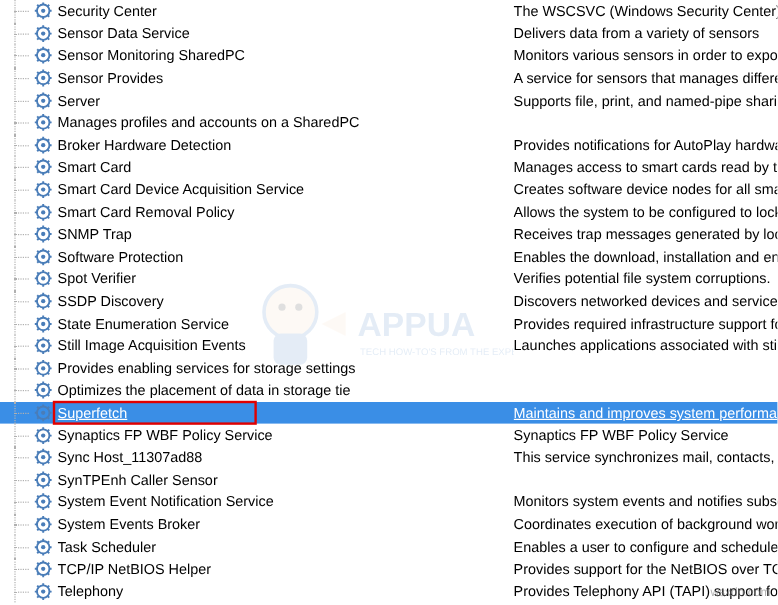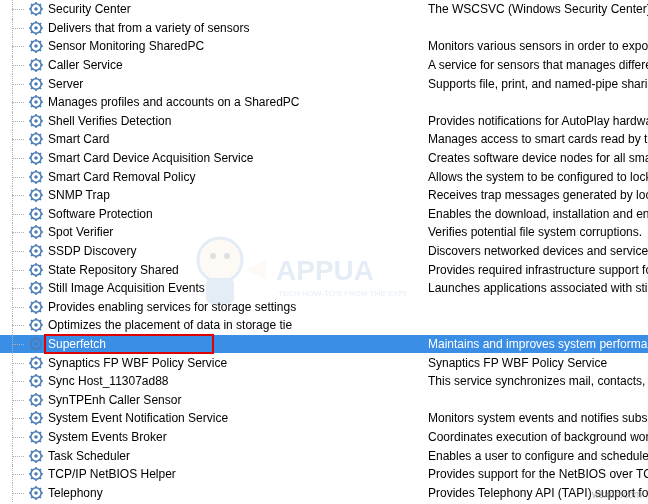--- a/index.html
+++ b/index.html
@@ -8,21 +8,21 @@
       font-size: 12px;
       background: #ffffff;
       color: #000000;
       width: 648px;
       height: 504px;
       overflow: hidden;
       position: relative;
     }
     .watermark {
       position: absolute;
-      left: 186px;
+      left: 208px;
       top: 230px;
       opacity: 0.15;
       pointer-events: none;
       z-index: 0;
     }
     .watermark svg { display: block; }
     .service-list {
       position: relative;
       z-index: 1;
     }
@@ -30,20 +30,21 @@
       display: flex;
       align-items: center;
       height: 18.6px;
       white-space: nowrap;
       cursor: default;
       justify-content: space-between;
     }
     .service-row.selected {
       background: #3a8ee6;
       color: #ffffff;
+      text-decoration: underline;
     }
     .tree-indent {
       width: 28px;
       flex: 0 0 28px;
       position: relative;
       height: 100%;
     }
     .tree-indent::before {
       content: "";
       position: absolute;
@@ -147,21 +148,22 @@
     <line x1="8" y1="13" x2="8" y2="15"></line>
     <line x1="1" y1="8" x2="3" y2="8"></line>
     <line x1="13" y1="8" x2="15" y2="8"></line>
     <line x1="3" y1="3" x2="4.4" y2="4.4"></line>
     <line x1="11.6" y1="11.6" x2="13" y2="13"></line>
     <line x1="3" y1="13" x2="4.4" y2="11.6"></line>
     <line x1="11.6" y1="4.4" x2="13" y2="3"></line>
   </g>
 </svg>
       </div>
-      <div class="desc-cell">Delivers that from a variety of sensors</div>
+      <div class="name-cell">Sensor Data Service</div>
+      <div class="desc-cell">Delivers data from a variety of sensors</div>
     </div>
     <div class="service-row">
       <div class="tree-indent"></div>
       <div class="gear-icon">
         <svg width="16" height="16" viewBox="0 0 16 16">
   <circle cx="8" cy="8" r="5.2" fill="none" stroke="#4a7db8" stroke-width="1.6"></circle>
   <circle cx="8" cy="8" r="1.8" fill="#4a7db8"></circle>
   <g stroke="#4a7db8" stroke-width="1.6">
     <line x1="8" y1="1" x2="8" y2="3"></line>
     <line x1="8" y1="13" x2="8" y2="15"></line>
@@ -188,21 +190,21 @@
     <line x1="8" y1="13" x2="8" y2="15"></line>
     <line x1="1" y1="8" x2="3" y2="8"></line>
     <line x1="13" y1="8" x2="15" y2="8"></line>
     <line x1="3" y1="3" x2="4.4" y2="4.4"></line>
     <line x1="11.6" y1="11.6" x2="13" y2="13"></line>
     <line x1="3" y1="13" x2="4.4" y2="11.6"></line>
     <line x1="11.6" y1="4.4" x2="13" y2="3"></line>
   </g>
 </svg>
       </div>
-      <div class="name-cell">Caller Service</div>
+      <div class="name-cell">Sensor Provides</div>
       <div class="desc-cell">A service for sensors that manages different se</div>
     </div>
     <div class="service-row">
       <div class="tree-indent"></div>
       <div class="gear-icon">
         <svg width="16" height="16" viewBox="0 0 16 16">
   <circle cx="8" cy="8" r="5.2" fill="none" stroke="#4a7db8" stroke-width="1.6"></circle>
   <circle cx="8" cy="8" r="1.8" fill="#4a7db8"></circle>
   <g stroke="#4a7db8" stroke-width="1.6">
     <line x1="8" y1="1" x2="8" y2="3"></line>
@@ -250,21 +252,21 @@
     <line x1="8" y1="13" x2="8" y2="15"></line>
     <line x1="1" y1="8" x2="3" y2="8"></line>
     <line x1="13" y1="8" x2="15" y2="8"></line>
     <line x1="3" y1="3" x2="4.4" y2="4.4"></line>
     <line x1="11.6" y1="11.6" x2="13" y2="13"></line>
     <line x1="3" y1="13" x2="4.4" y2="11.6"></line>
     <line x1="11.6" y1="4.4" x2="13" y2="3"></line>
   </g>
 </svg>
       </div>
-      <div class="name-cell">Shell Verifies Detection</div>
+      <div class="name-cell">Broker Hardware Detection</div>
       <div class="desc-cell">Provides notifications for AutoPlay hardware e</div>
     </div>
     <div class="service-row">
       <div class="tree-indent"></div>
       <div class="gear-icon">
         <svg width="16" height="16" viewBox="0 0 16 16">
   <circle cx="8" cy="8" r="5.2" fill="none" stroke="#4a7db8" stroke-width="1.6"></circle>
   <circle cx="8" cy="8" r="1.8" fill="#4a7db8"></circle>
   <g stroke="#4a7db8" stroke-width="1.6">
     <line x1="8" y1="1" x2="8" y2="3"></line>
@@ -418,21 +420,21 @@
     <line x1="8" y1="13" x2="8" y2="15"></line>
     <line x1="1" y1="8" x2="3" y2="8"></line>
     <line x1="13" y1="8" x2="15" y2="8"></line>
     <line x1="3" y1="3" x2="4.4" y2="4.4"></line>
     <line x1="11.6" y1="11.6" x2="13" y2="13"></line>
     <line x1="3" y1="13" x2="4.4" y2="11.6"></line>
     <line x1="11.6" y1="4.4" x2="13" y2="3"></line>
   </g>
 </svg>
       </div>
-      <div class="name-cell">State Repository Shared</div>
+      <div class="name-cell">State Enumeration Service</div>
       <div class="desc-cell">Provides required infrastructure support for th</div>
     </div>
     <div class="service-row">
       <div class="tree-indent"></div>
       <div class="gear-icon">
         <svg width="16" height="16" viewBox="0 0 16 16">
   <circle cx="8" cy="8" r="5.2" fill="none" stroke="#4a7db8" stroke-width="1.6"></circle>
   <circle cx="8" cy="8" r="1.8" fill="#4a7db8"></circle>
   <g stroke="#4a7db8" stroke-width="1.6">
     <line x1="8" y1="1" x2="8" y2="3"></line>

